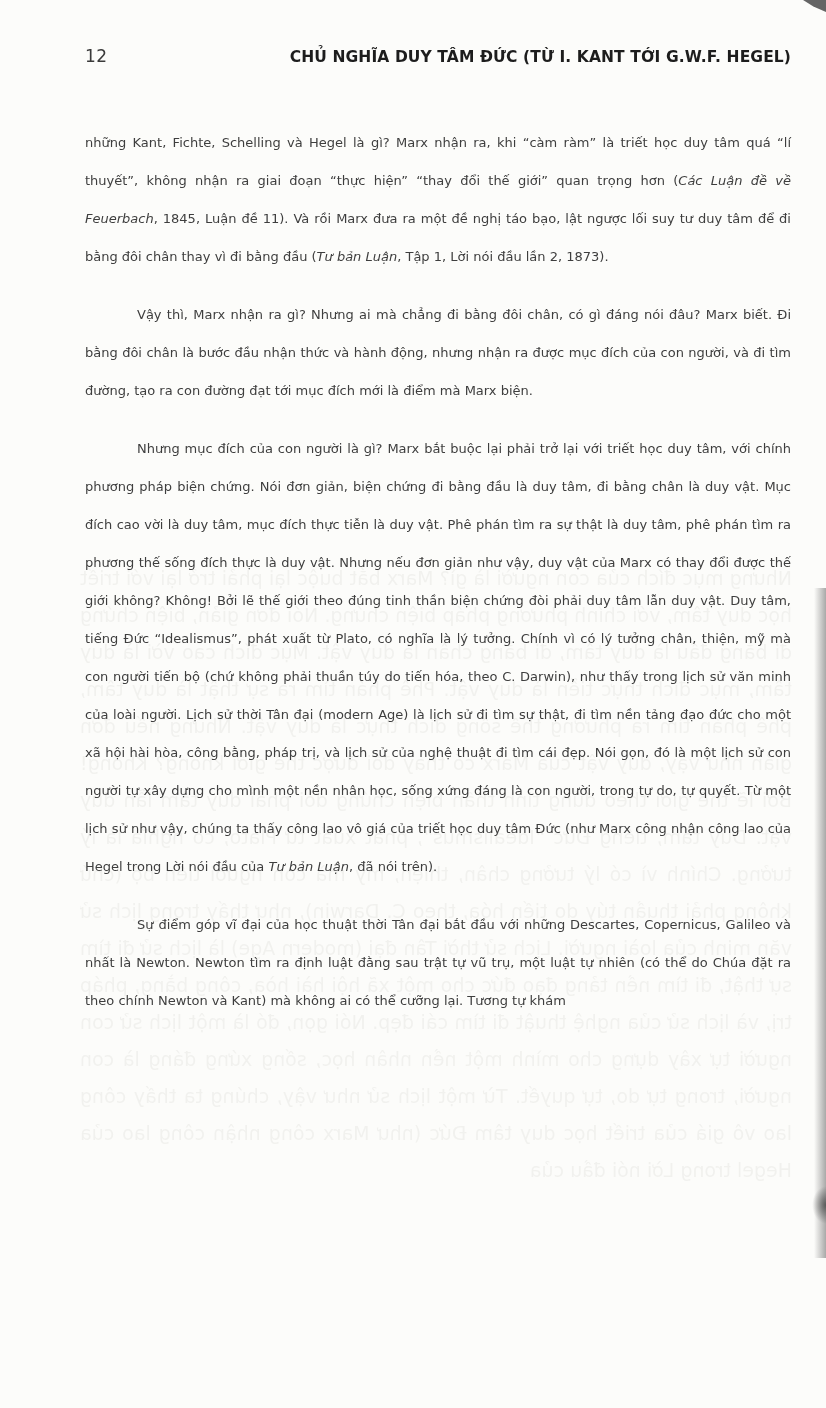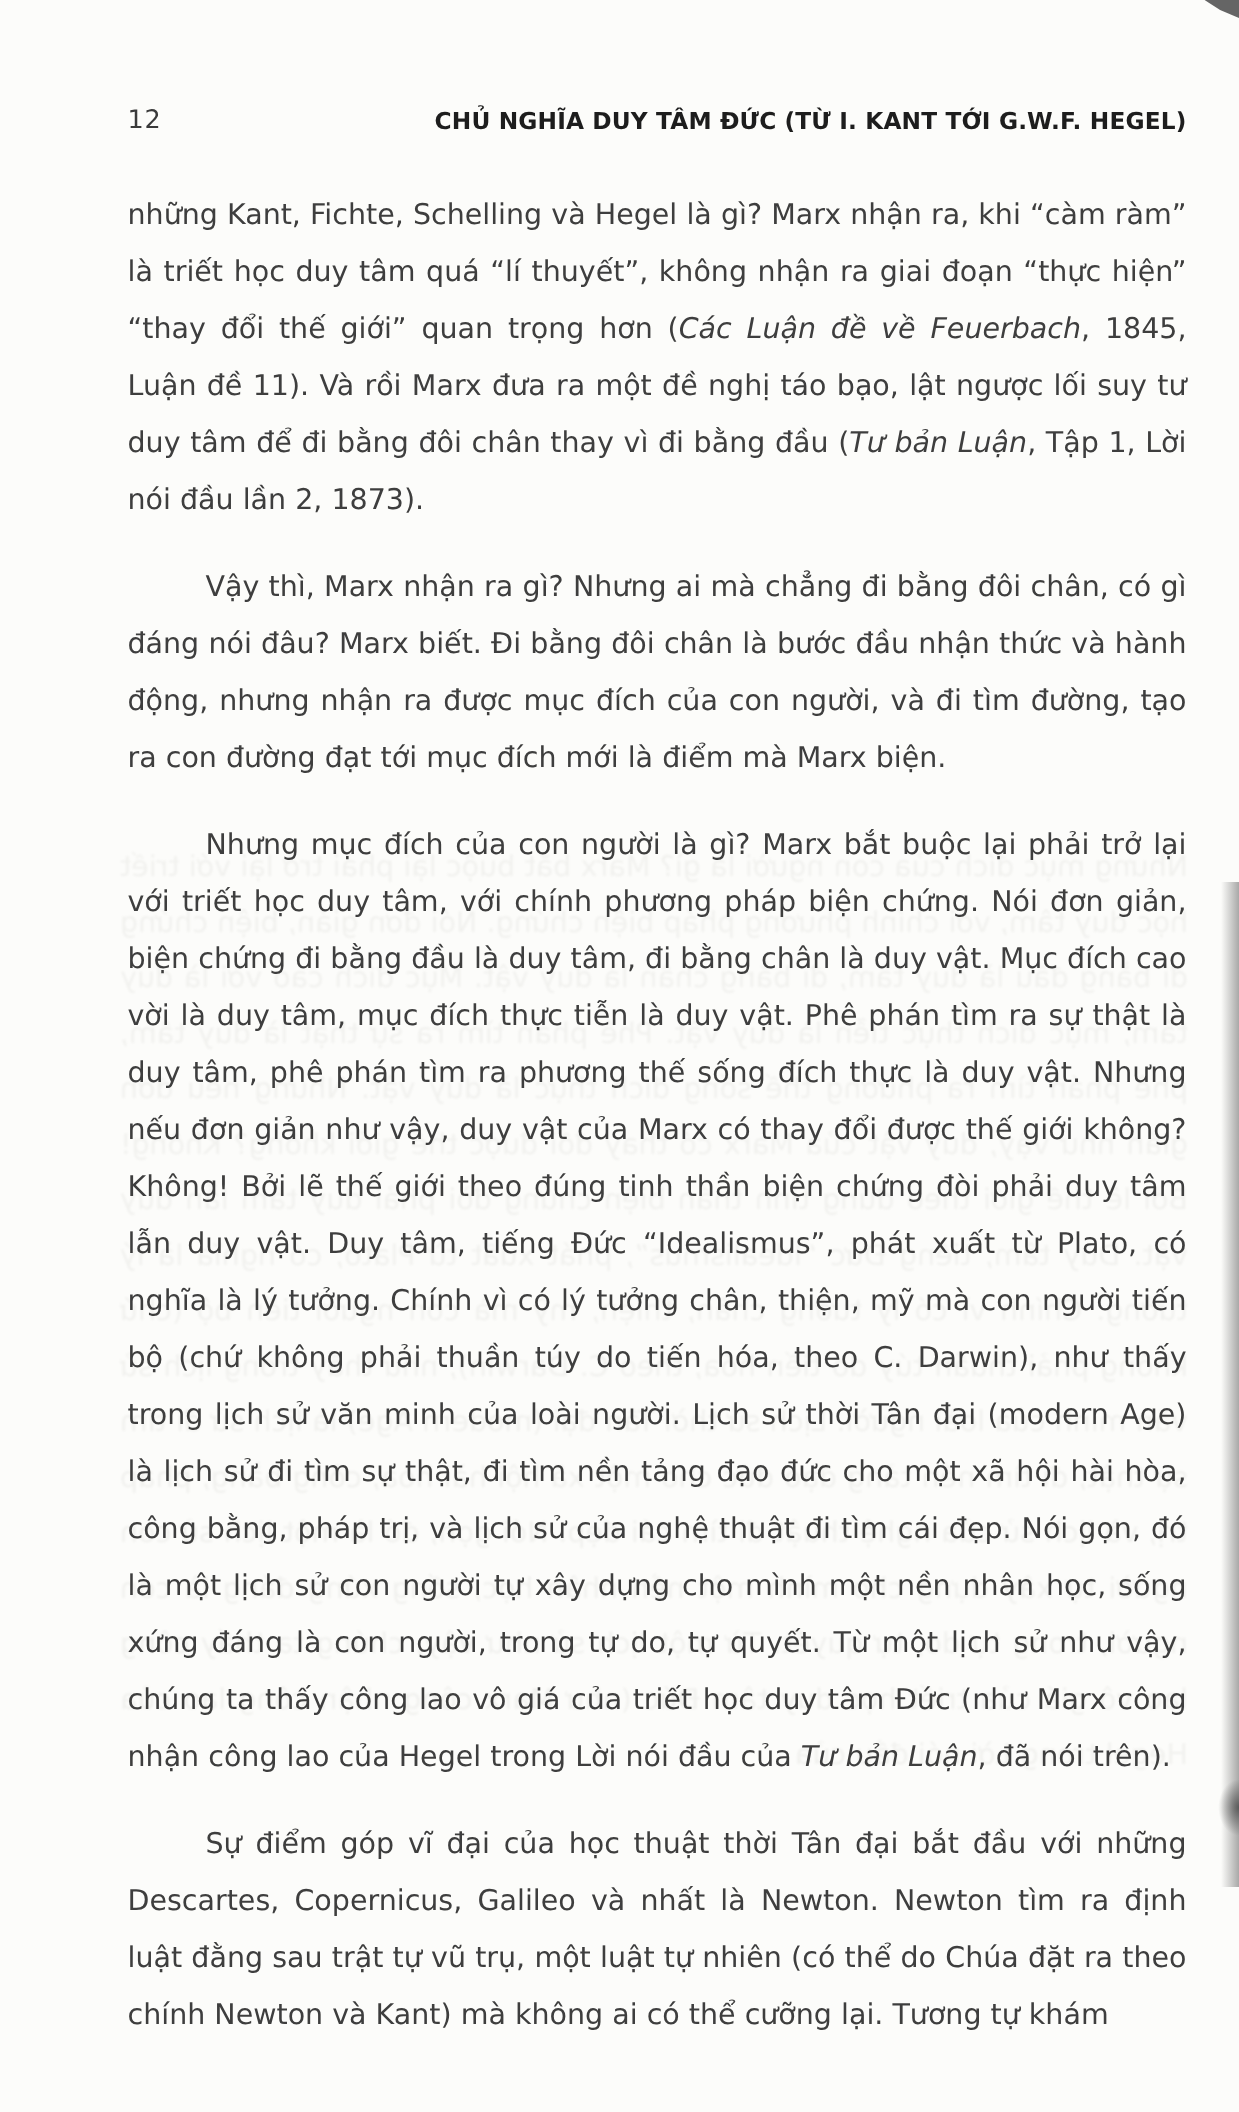--- a/index.html
+++ b/index.html
@@ -11,21 +11,21 @@
     position: relative;
     width: 826px;
     height: 1408px;
     margin: 0 auto;
     background: #fcfcfa;
     overflow: hidden;
     font-family: "DejaVu Sans", "Liberation Sans", sans-serif;
   }
   .page-header {
     position: absolute;
-    top: 70px;
+    top: 46px;
     left: 85px;
     width: 706px;
     display: flex;
     justify-content: space-between;
     align-items: flex-end;
   }
   .page-number {
     font-size: 17px;
     color: #3a3a3a;
     letter-spacing: 0.5px;
@@ -34,21 +34,21 @@
     font-size: 15.5px;
     font-weight: 700;
     color: #1d1d1d;
     letter-spacing: 0.1px;
   }
   .body-text {
     position: absolute;
     top: 124px;
     left: 85px;
     width: 706px;
-    font-size: 19px;
+    font-size: 13px;
     line-height: 38px;
     color: #3e3e3e;
     text-align: justify;
   }
   .body-text p {
     margin: 0 0 20px 0;
   }
   .body-text p.indent {
     text-indent: 52px;
   }

